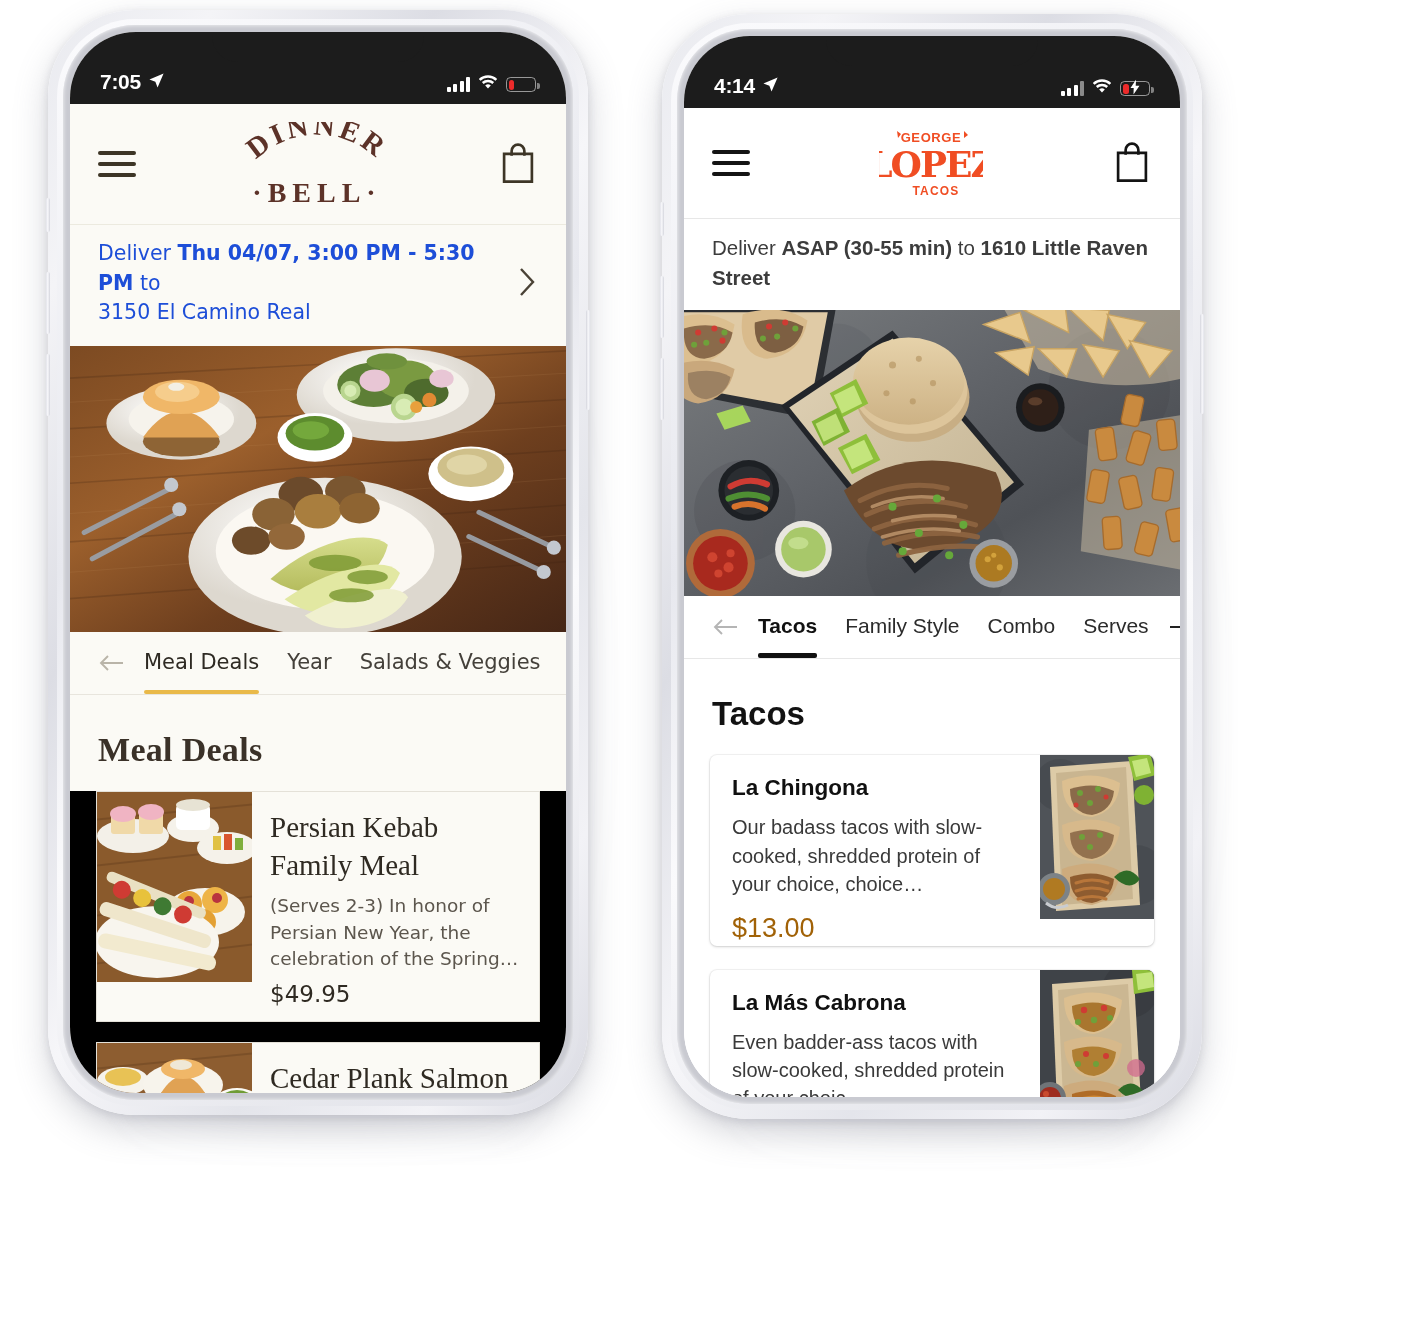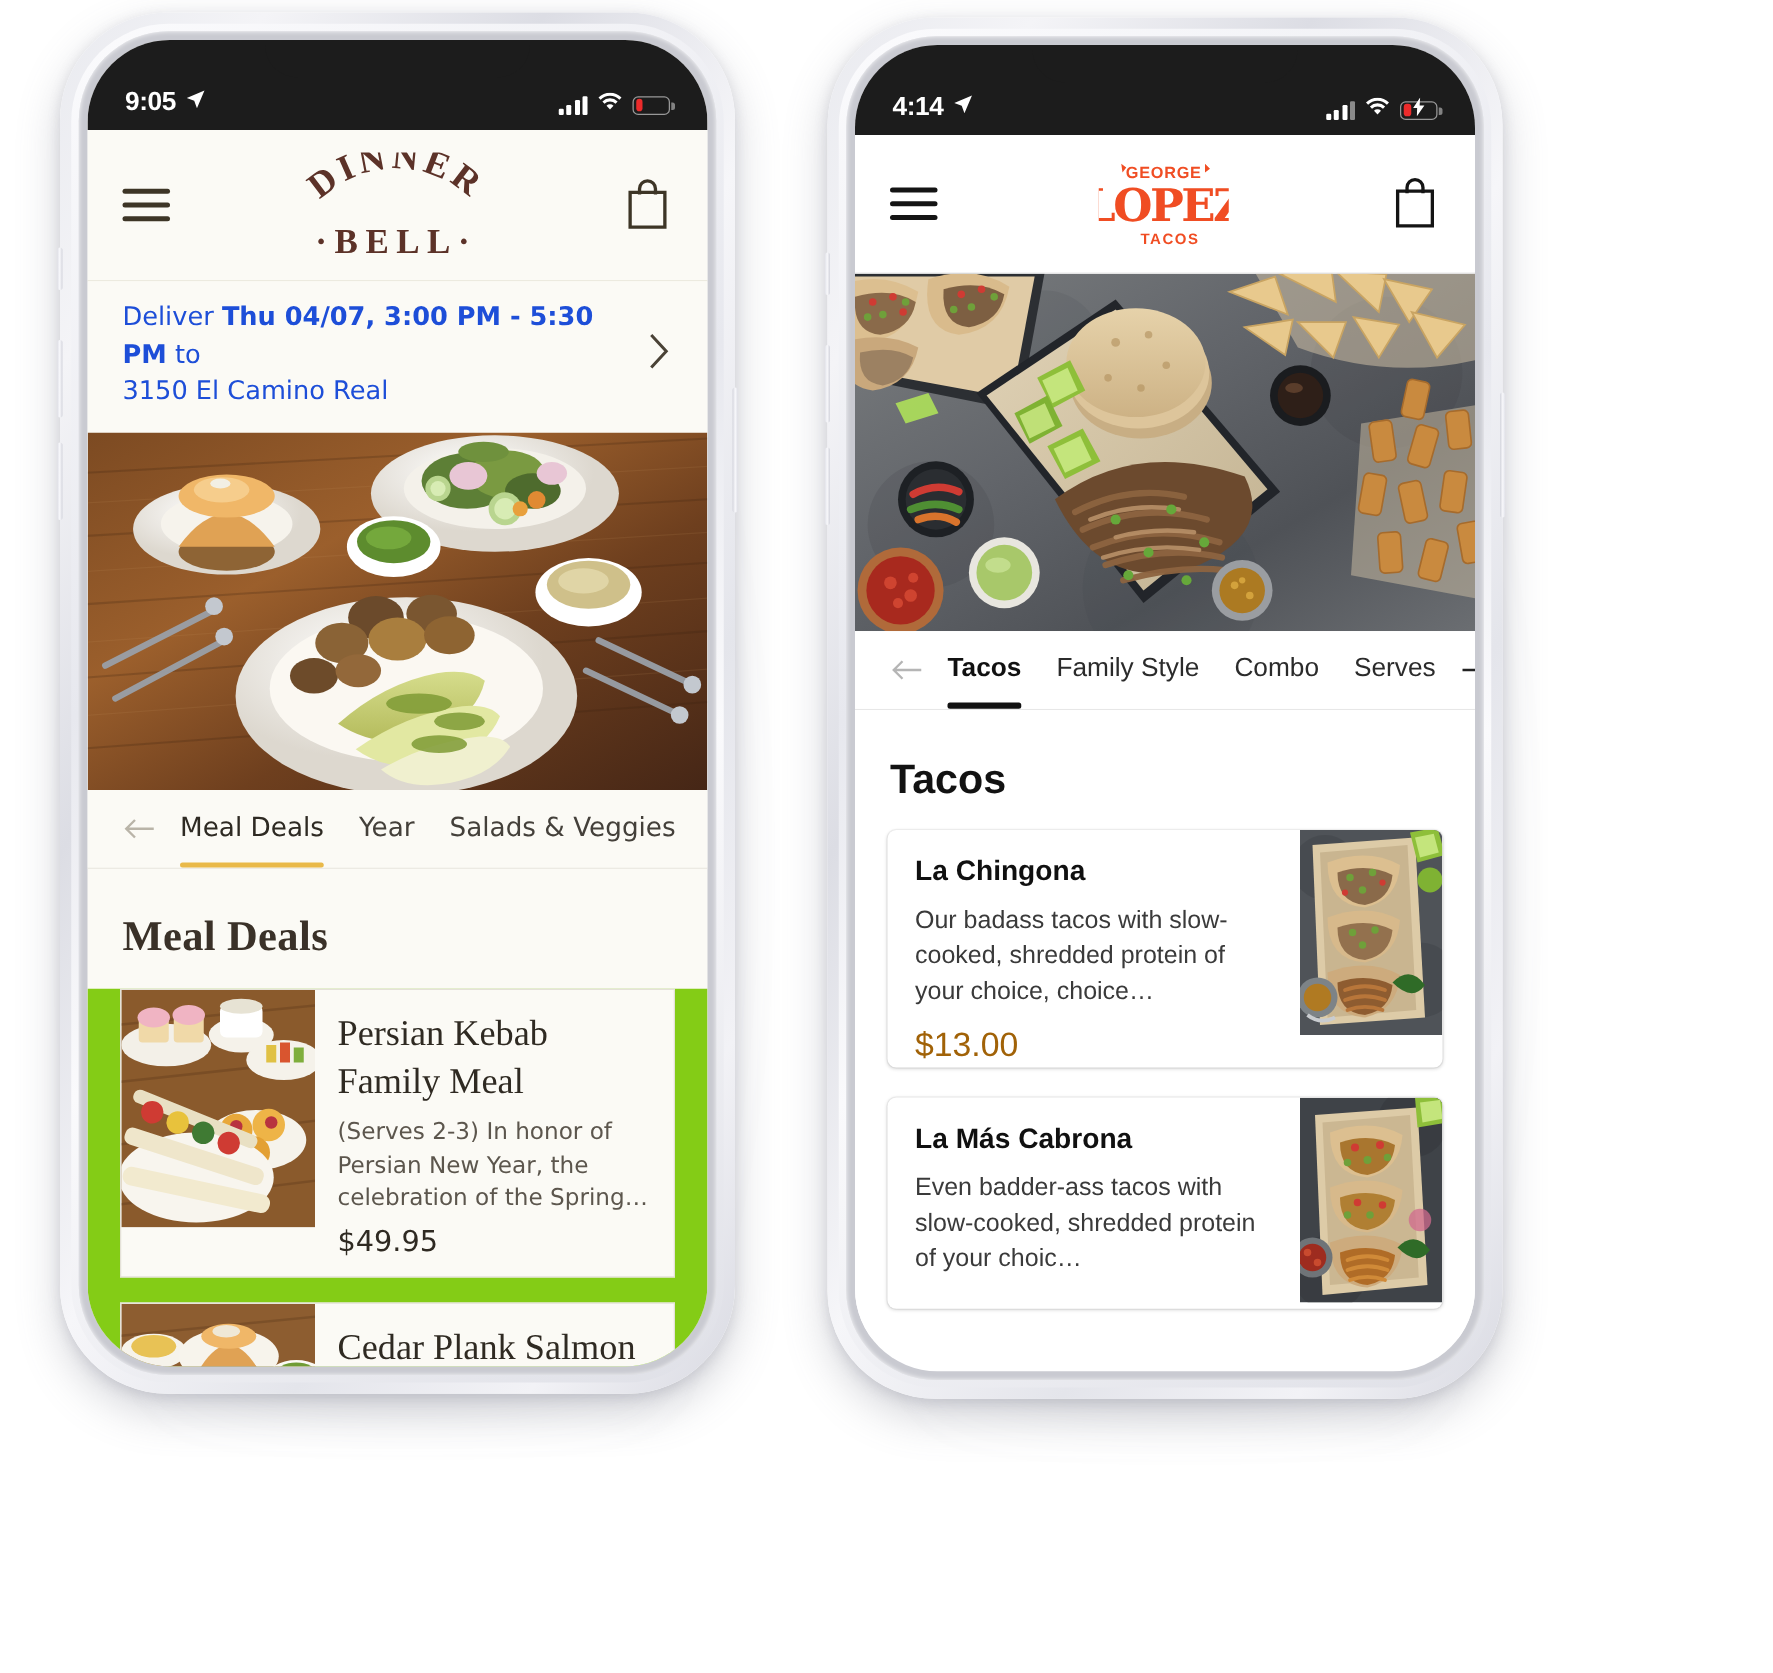--- a/index.html
+++ b/index.html
@@ -118,21 +118,21 @@
   .db .appbar { background:#fbfaf5; }
   .db .hamb span { background:#3d3526; }
   .db .deliverbar { background:#fbfaf5; }
   .db .deliver-txt { color:#1d4ed8; font-family:"DejaVu Sans", sans-serif; }
   .db .tabs { background:#fbfaf5; }
   .db .tab { color:#44403a; font-family:"DejaVu Sans", sans-serif; }
   .db .tab.active { color:#2e2a23; }
   .db .tab.active .ul { background:#e9b949; }
   .db .tabs-rule { background:#e8e5dd; }
   .db .sect-title { font-family:"Liberation Serif", serif; font-size:34px; font-weight:bold; color:#3a3128; letter-spacing:0.3px; }
-  .db .cards { background:#84cc16; }
+  .db .cards { background:#000000; }
   .db .card { border:1px solid #e4e1d8; background:#fbfaf5; margin-bottom:20px; }
   .db .card-img { flex:0 0 155px; height:190px; overflow:hidden; }
   .db .card-body { padding:16px 20px 14px 18px; flex:1; min-width:0; }
   .db .card-title { font-family:"Liberation Serif", serif; font-size:29px; line-height:1.32; color:#2f2a22; margin-bottom:8px; }
   .db .card-desc { font-family:"DejaVu Sans", sans-serif; font-size:18.5px; line-height:1.45; color:#5c564d; margin-bottom:8px; }
   .db .card-price { font-family:"DejaVu Sans", sans-serif; font-size:23px; color:#2f2a22; }
 
   
   .gl .screen { background:#ffffff; }
   .gl .appbar { background:#fff; }
@@ -170,21 +170,21 @@
     <div class="btn-side btn-right" style="top:300px; height:100px;"></div>
 
     <div class="screen">
 
       <div class="statusbar">
         <div class="notch">
           
           
         </div>
         <div class="sb-left">
-          <span>9:05</span>
+          <span>7:05</span>
           <span class="loc-arrow">
             <svg width="17" height="17" viewBox="0 0 24 24">
                 <path d="M22 2 2 10.5l8.4 3.1L13.5 22z" fill="#fff"></path>
               </svg>
           </span>
         </div>
         <div class="sb-right">
           <span class="bars">
               <i></i>
               <i></i>
@@ -543,20 +543,28 @@
         </div>
         <div>
           <svg class="bagicon" viewBox="0 0 34 38">
             <path d="M5 12 h24 v24 h-24 z" fill="none" stroke="#141414" stroke-width="2.3"></path>
             <path d="M11.5 13.5 V9.5 a5.5 5.5 0 0 1 11 0 v4" fill="none" stroke="#141414" stroke-width="2.3"></path>
           </svg>
         </div>
       </div>
       <div class="divider"></div>
 
+      <div class="deliverbar">
+        <div class="deliver-txt">
+          <span>Deliver</span>
+          <span class="b">ASAP (30-55 min)</span>
+          <span>to</span>
+          <span class="b">1610 Little Raven Street</span>
+        </div>
+      </div>
 
       <div class="hero">
         <svg viewBox="0 0 490 286" preserveAspectRatio="xMidYMid slice">
           <defs>
             <linearGradient id="metal" x1="0" y1="0" x2="1" y2="1">
               <stop offset="0%" stop-color="#7b7e80"></stop>
                 <stop offset="40%" stop-color="#62656a"></stop>
               <stop offset="70%" stop-color="#4f5257"></stop>
                 <stop offset="100%" stop-color="#6b6e72"></stop>
             </linearGradient>

